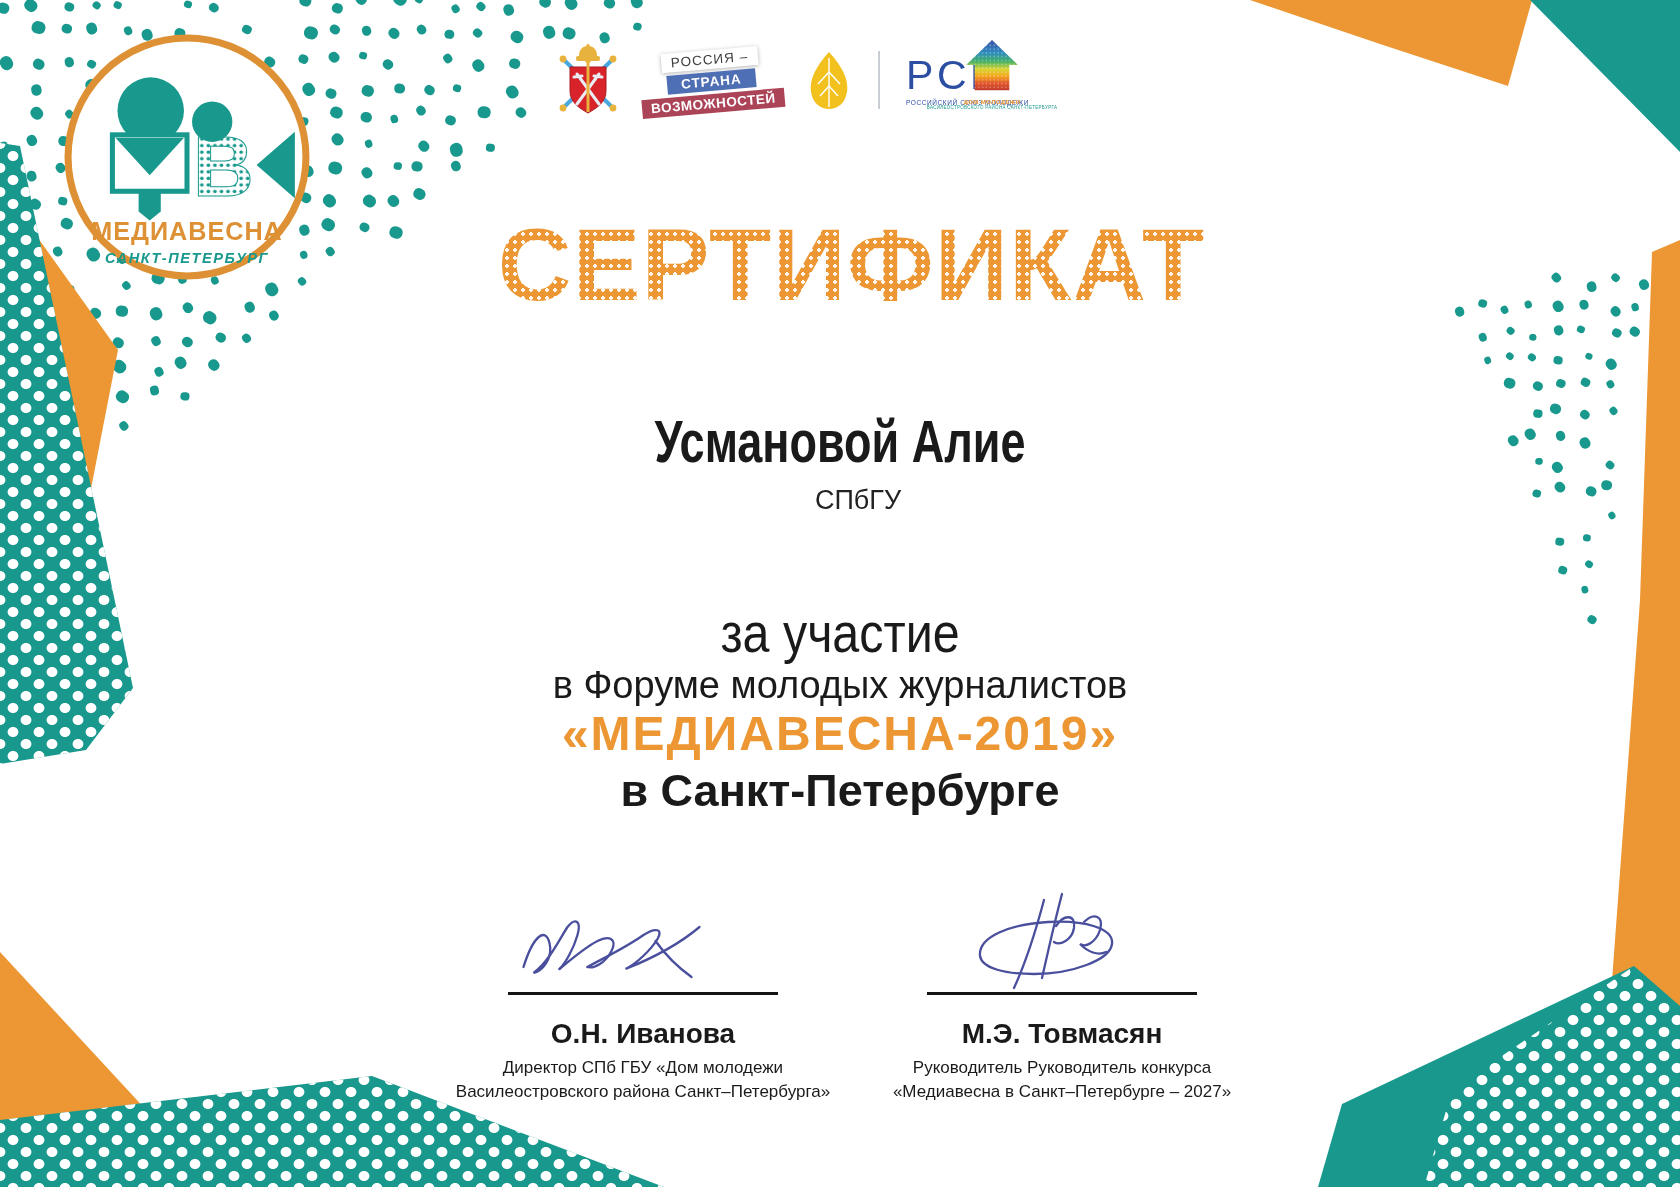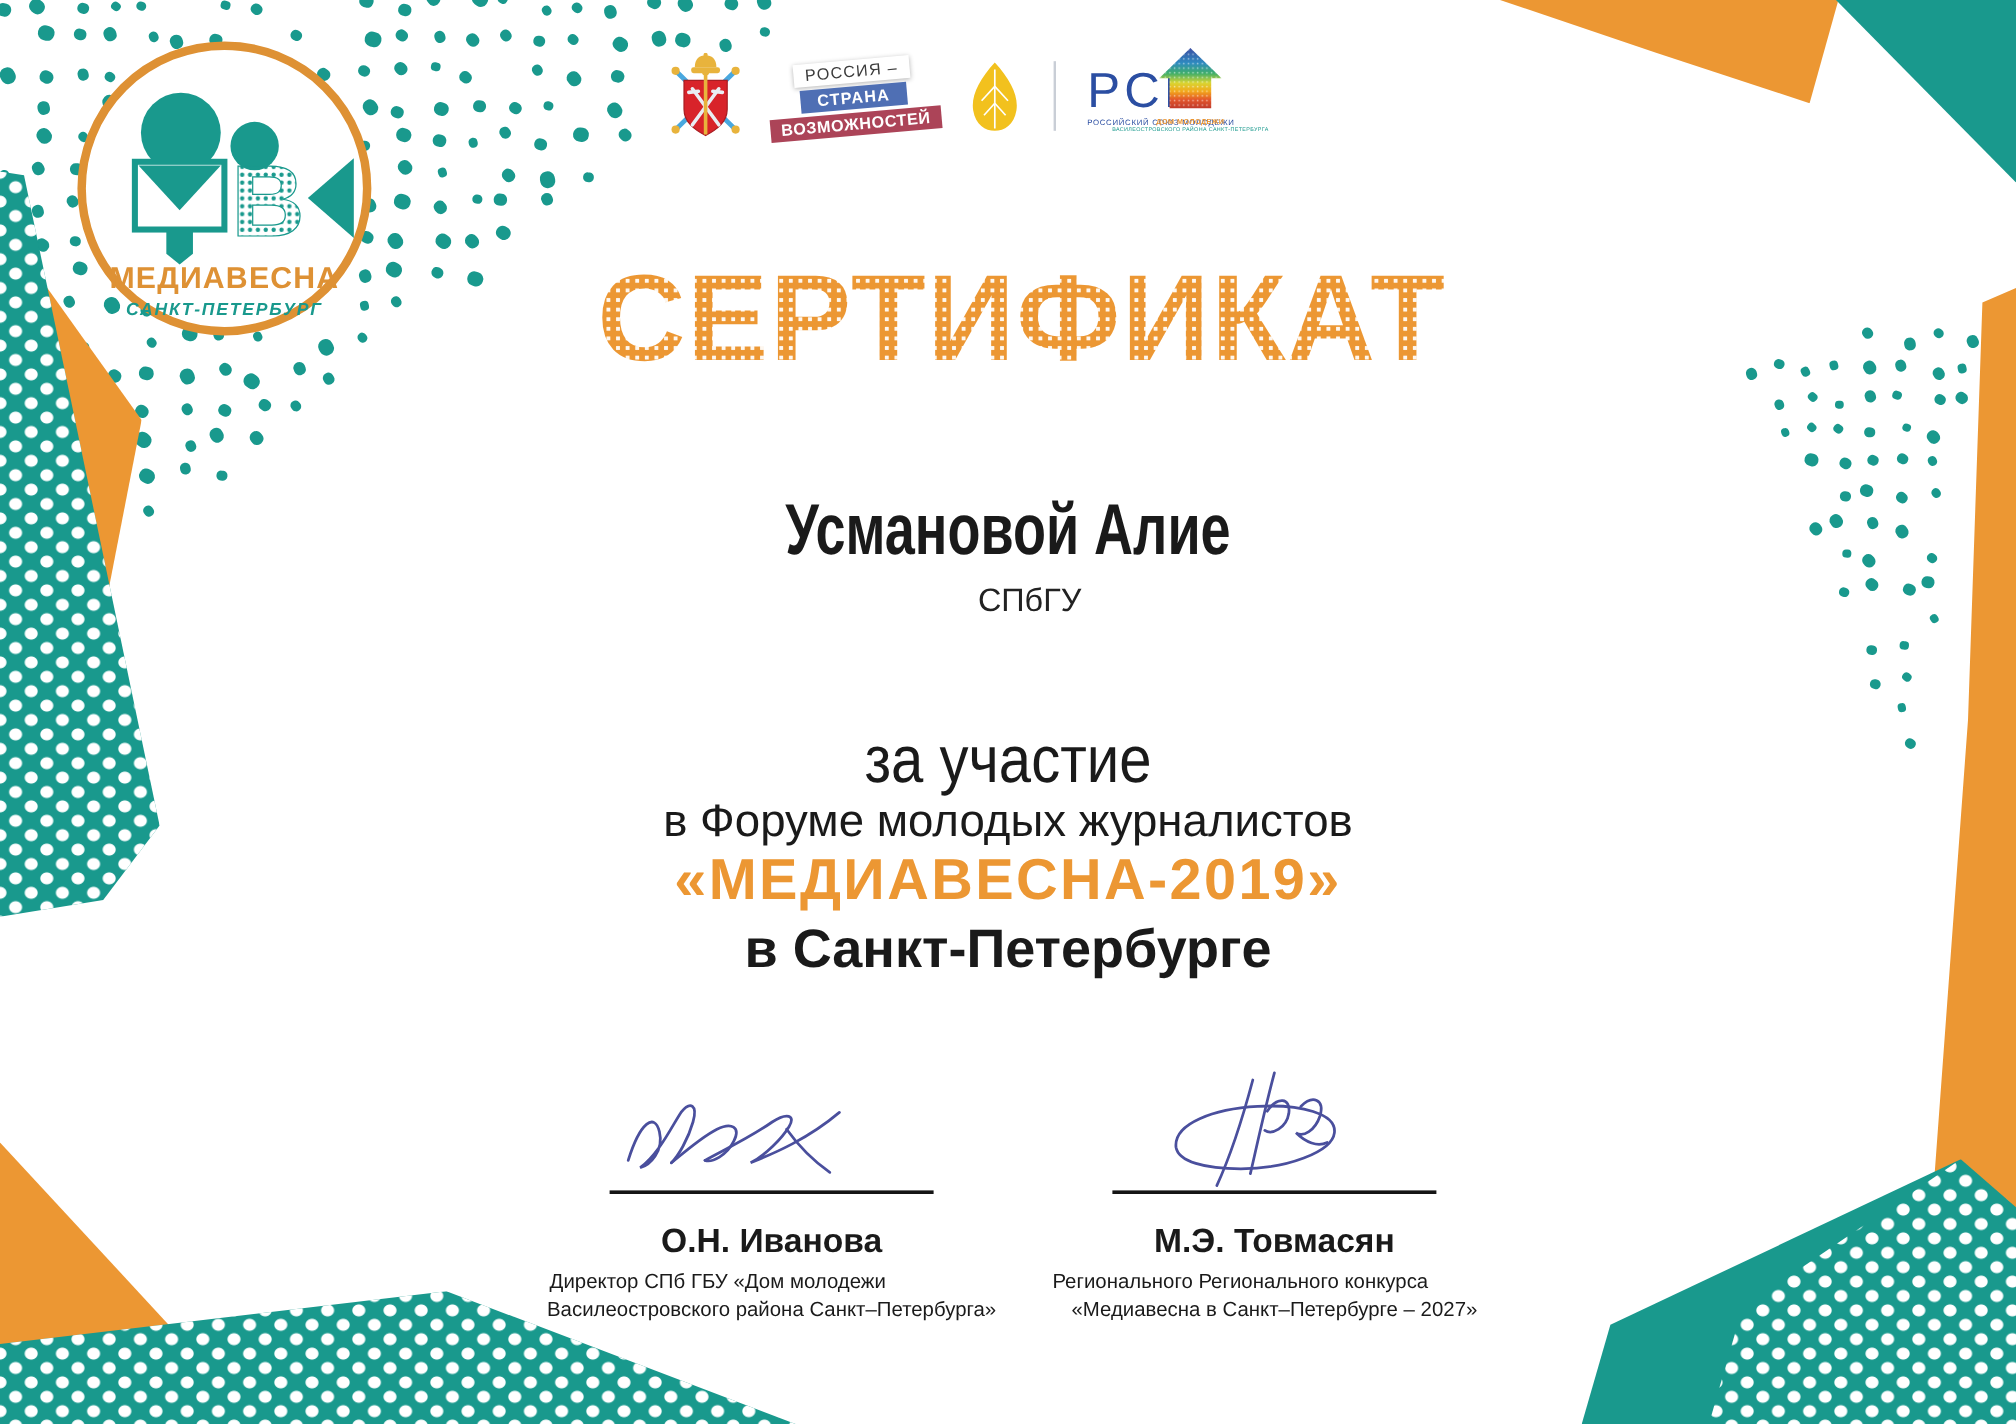--- a/index.html
+++ b/index.html
@@ -72,21 +72,21 @@
 
   .sigblock{position:absolute;top:880px;width:330px;height:240px;z-index:5;}
   #sig-left{left:478px;}
   #sig-right{left:897px;}
   .sig-svg{position:absolute;}
   #sig-left .sig-svg{left:25px;top:25px;width:215px;height:85px;}
   #sig-right .sig-svg{left:55px;top:6px;width:200px;height:105px;}
   .sig-line{position:absolute;top:112px;left:30px;width:270px;height:3px;background:#151515;}
   .sig-name{position:absolute;top:140px;left:0;right:0;text-align:center;
             font-size:28px;font-weight:700;line-height:1;}
-  .sig-role1{position:absolute;top:179px;left:-20px;right:-20px;font-size:17px;line-height:1;}
+  .sig-role1{position:absolute;top:179px;left:-20px;right:-20px;text-align:center;font-size:17px;line-height:1;}
   .sig-role2{position:absolute;top:203px;left:-40px;right:-40px;text-align:center;font-size:17px;line-height:1;}
 </style>
 </head>
 <body>
 
 <div class="page">
 
   <svg id="scatter" viewBox="0 0 1680 1187">
       <rect x="-2.7331342983525246" y="2.8213076099986205" width="12.018404248636216" height="10.816563823772595" rx="5.047729784427211" fill="#19998D" transform="rotate(13.985111899673939 3.2760678259655833 8.229589521884918)"></rect>
       <rect x="24.228767975699157" y="-0.43984570321627015" width="13.192847889848053" height="11.87356310086325" rx="5.540996113736182" fill="#19998D" transform="rotate(37.78536440804601 30.825191920623183 5.496935847215354)"></rect>
@@ -472,17 +472,17 @@
       <g fill="none" stroke="#4A4F9D" stroke-width="2.3" stroke-linecap="round">
         <path d="M28 70 C26 50 60 38 96 36 C132 34 162 42 160 58 C158 74 120 88 82 88 C52 88 30 82 28 70 Z"></path>
         <path d="M92 14 C84 44 74 76 62 102"></path>
         <path d="M110 8 C102 38 96 66 90 92"></path>
         <path d="M104 40 C112 28 124 28 122 42 C120 54 108 60 102 56"></path>
         <path d="M132 36 C142 26 152 30 148 44 C144 56 134 62 128 58 C136 66 146 70 154 66"></path>
       </g>
     </svg>
     <div class="sig-line"></div>
     <div class="sig-name">М.Э. Товмасян</div>
-    <div class="sig-role1">Регионального Регионального конкурса</div>
+    <div class="sig-role1">Руководитель Руководитель конкурса</div>
     <div class="sig-role2">«Медиавесна в Санкт–Петербурге – 2027»</div>
   </div>
 
 </div>
 
 </body></html>

